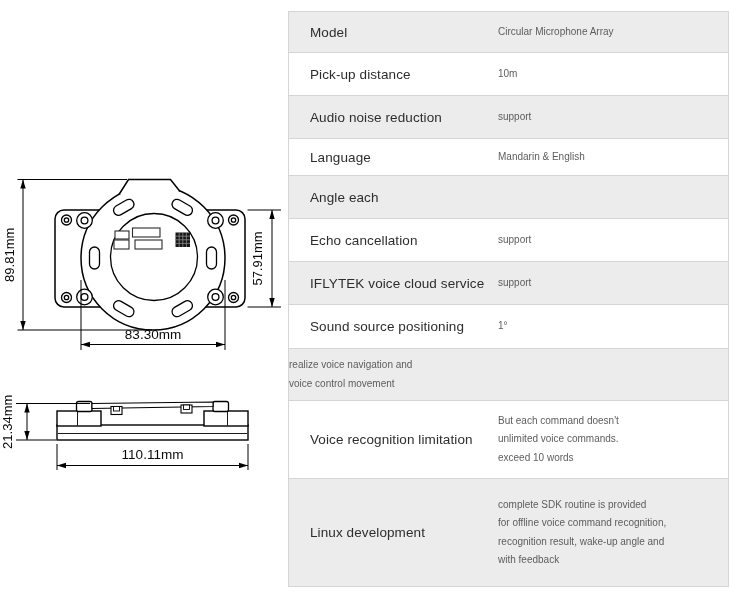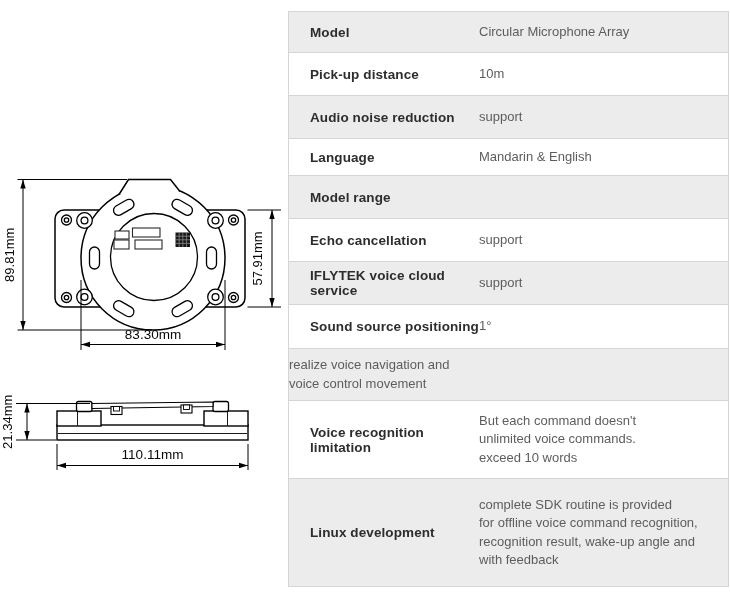--- a/index.html
+++ b/index.html
@@ -14,27 +14,27 @@
   .dim-text-h{font-size:13.5px;}
   
   .spec-table{
     position:absolute;left:288px;top:11px;width:439px;
     border:1px solid var(--row-border,#d5d5d5);background:#fff;
   }
   .row{display:flex;align-items:center;box-sizing:border-box;
     border-bottom:1px solid var(--row-border,#d5d5d5);}
   .row:last-child{border-bottom:none;}
   .label{
-    width:190px;padding-left:21px;box-sizing:border-box;flex-shrink:0;
-    font-size:13.5px;font-weight:700;color:var(--label-text,#2d2d2d);
+    width:209px;padding-left:21px;box-sizing:border-box;flex-shrink:0;
+    font-size:13.5px;font-weight:400;color:var(--label-text,#2d2d2d);
     letter-spacing:.1px;
   }
   .value{
     flex:1;padding-right:6px;
-    font-size:13px;color:var(--value-text,#5d5d5d);line-height:18.5px;
+    font-size:10px;color:var(--value-text,#5d5d5d);line-height:18.5px;
   }
 </style>
 </head>
 <body>
 
 <div class="stage">
 
   <svg class="drawings" viewBox="0 0 288 600">
 
     <g>
@@ -182,21 +182,21 @@
           <div>support</div>
         </div>
   </div>
       <div class="row" style="height: 37px; align-items: center;">
     <div class="label">Language</div>
     <div class="value">
           <div>Mandarin &amp; English</div>
         </div>
   </div>
       <div class="row" style="height: 43px; background: rgb(236, 236, 236);">
-    <div class="label">Model range</div>
+    <div class="label">Angle each</div>
   </div>
       <div class="row" style="height: 43px;">
     <div class="label">Echo cancellation</div>
     <div class="value">
           <div>support</div>
         </div>
   </div>
       <div class="row" style="height: 43px; background: rgb(236, 236, 236);">
     <div class="label">IFLYTEK voice cloud service</div>
     <div class="value">

